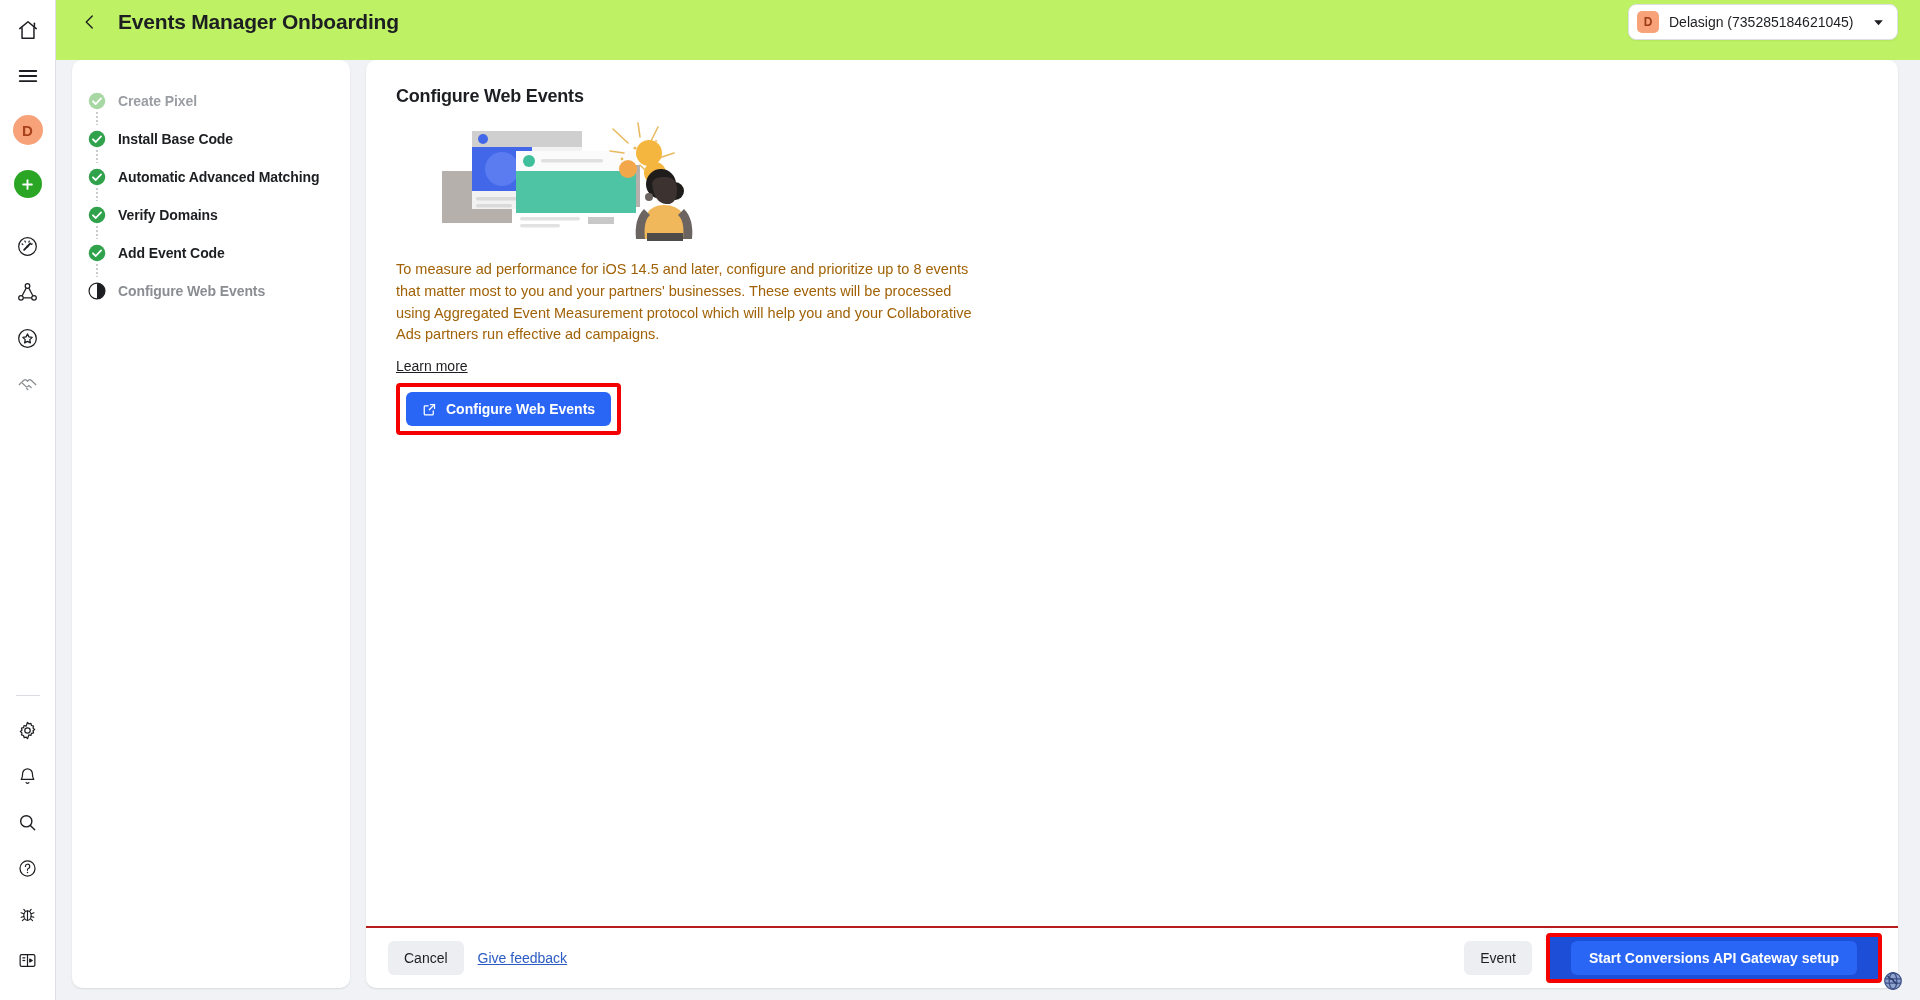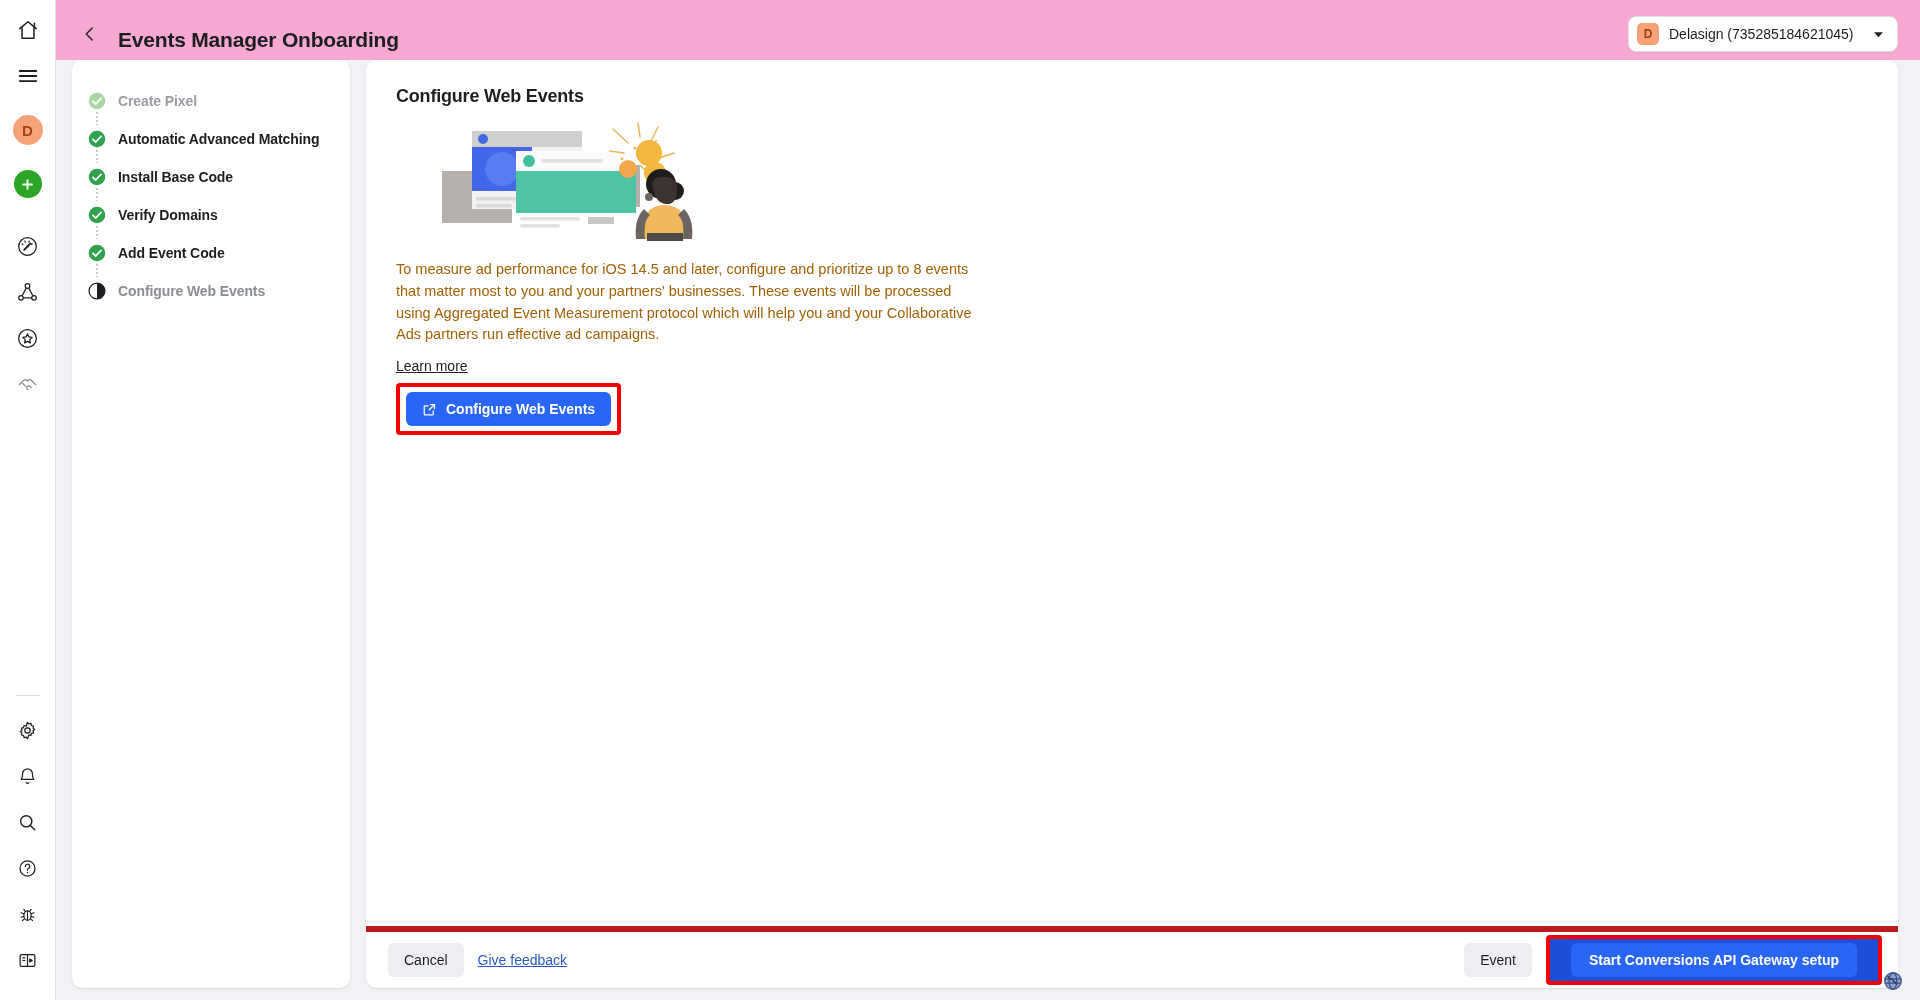--- a/index.html
+++ b/index.html
@@ -52,23 +52,23 @@
   .main {
     flex: 1 1 auto; height: 1000px;
     display: flex; flex-direction: column;
     background: #f0f2f5;
     min-width: 0;
   }
 
   
   .topbar {
     height: 60px; flex: 0 0 60px;
-    display: flex; align-items: flex-end;
-    padding: 0 22px 8px 16px;
-    background: #f9a8d4;
+    display: flex; align-items: center;
+    padding: 0 22px 16px 16px;
+    background: #bef264;
   }
   .back-btn {
     width: 36px; height: 36px; border-radius: 50%;
     display: flex; align-items: center; justify-content: center;
     color: #1c1e21; flex: 0 0 36px;
   }
   .page-title {
     font-size: 21px; font-weight: bold; color: #1c1e21;
     margin-left: 10px; letter-spacing: -0.2px;
   }
@@ -162,21 +162,21 @@
     border: none; border-radius: 6px;
     height: 34px; padding: 0 16px;
     font-size: 14px; font-weight: bold;
     font-family: "Liberation Sans", sans-serif;
     cursor: pointer;
   }
 
   
   .panel-footer {
     flex: 0 0 62px; height: 62px;
-    border-top: 6px solid #b91c1c;
+    border-top: 2px solid #b91c1c;
     display: flex; align-items: center;
     padding: 0 16px 0 22px;
     gap: 14px;
   }
   .btn-grey {
     background: #eceef1; color: #1c1e21;
     border: none; border-radius: 6px;
     height: 34px; padding: 0 16px;
     font-size: 14px; font-family: "Liberation Sans", sans-serif;
     cursor: pointer;
@@ -378,32 +378,32 @@
           <span class="connector" style="top:30px"></span>
         </div>
 
         <div class="step">
           <span class="step-icon">
             <svg width="18" height="18" viewBox="0 0 24 24">
               <circle cx="12" cy="12" r="11" fill="#31a24c"></circle>
               <polyline points="6.6,12.4 10.3,16 17.4,8.6" fill="none" stroke="#ffffff" stroke-width="2.4" stroke-linecap="round" stroke-linejoin="round"></polyline>
             </svg>
           </span>
-          <span class="step-label">Automatic Advanced Matching</span>
+          <span class="step-label">Install Base Code</span>
           <span class="connector" style="top:30px"></span>
         </div>
 
         <div class="step">
           <span class="step-icon">
             <svg width="18" height="18" viewBox="0 0 24 24">
               <circle cx="12" cy="12" r="11" fill="#31a24c"></circle>
               <polyline points="6.6,12.4 10.3,16 17.4,8.6" fill="none" stroke="#ffffff" stroke-width="2.4" stroke-linecap="round" stroke-linejoin="round"></polyline>
             </svg>
           </span>
-          <span class="step-label">Install Base Code</span>
+          <span class="step-label">Automatic Advanced Matching</span>
           <span class="connector" style="top:30px"></span>
         </div>
 
         <div class="step">
           <span class="step-icon">
             <svg width="18" height="18" viewBox="0 0 24 24">
               <circle cx="12" cy="12" r="11" fill="#31a24c"></circle>
               <polyline points="6.6,12.4 10.3,16 17.4,8.6" fill="none" stroke="#ffffff" stroke-width="2.4" stroke-linecap="round" stroke-linejoin="round"></polyline>
             </svg>
           </span>

